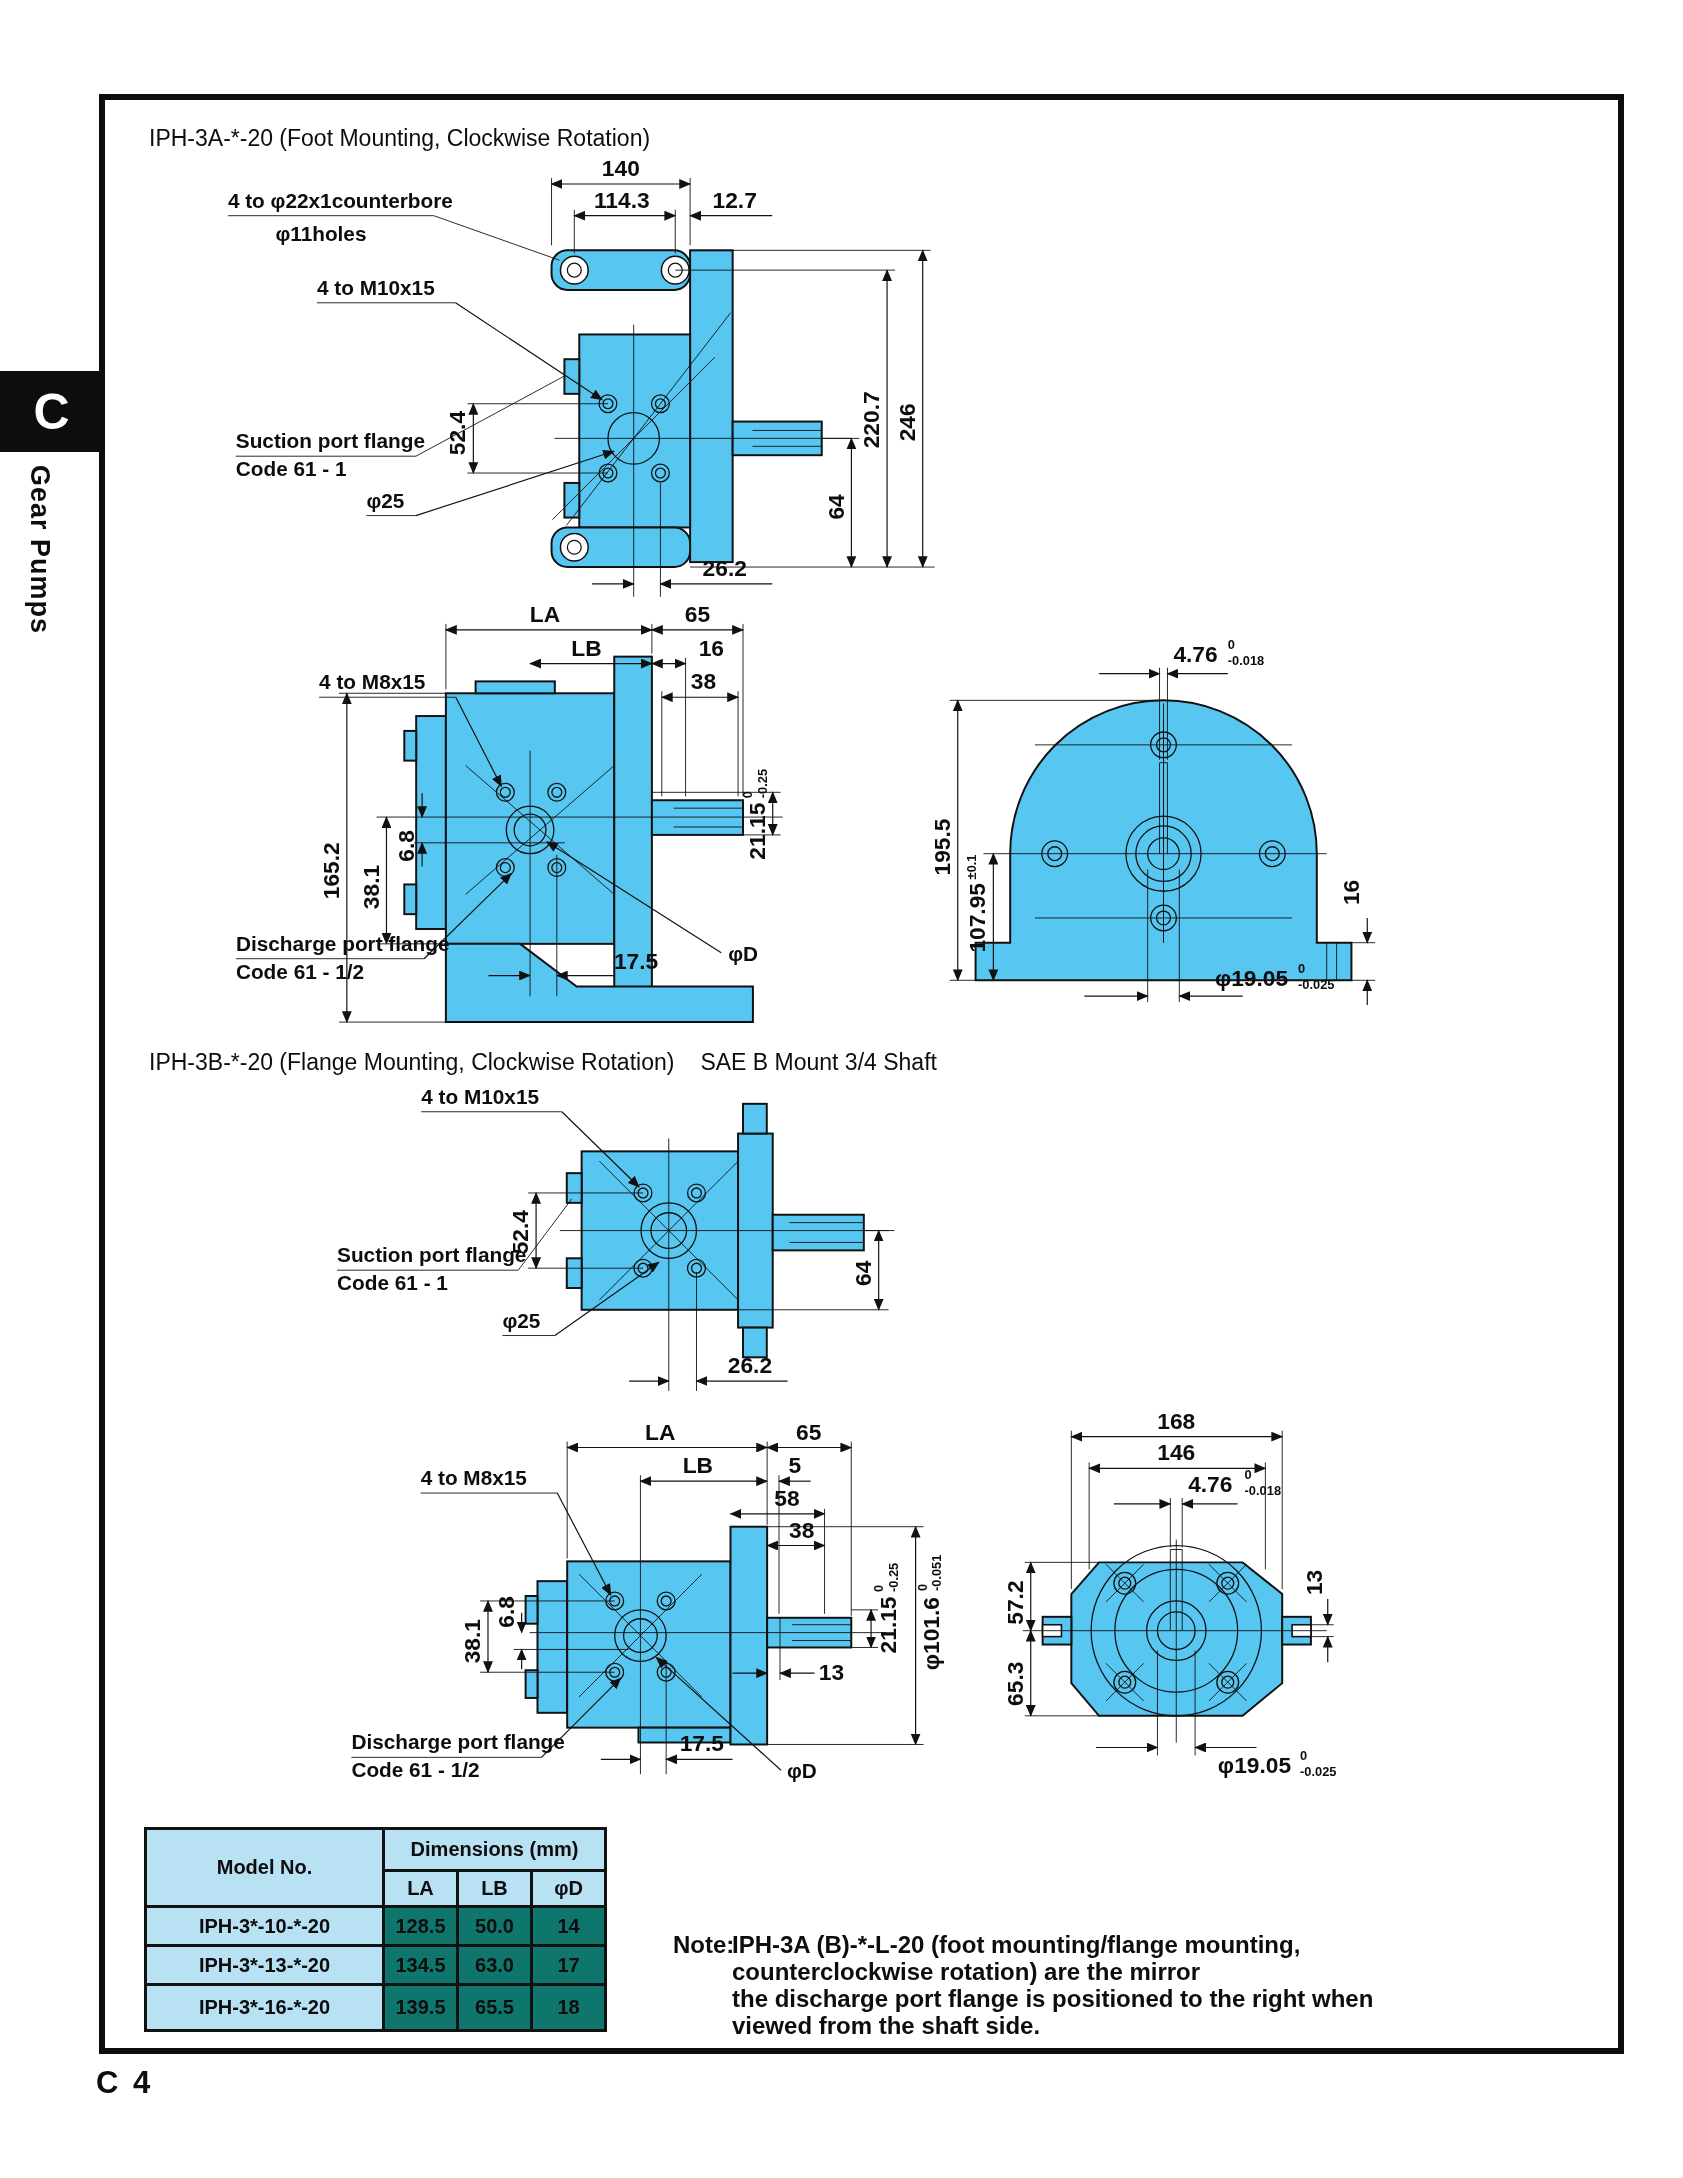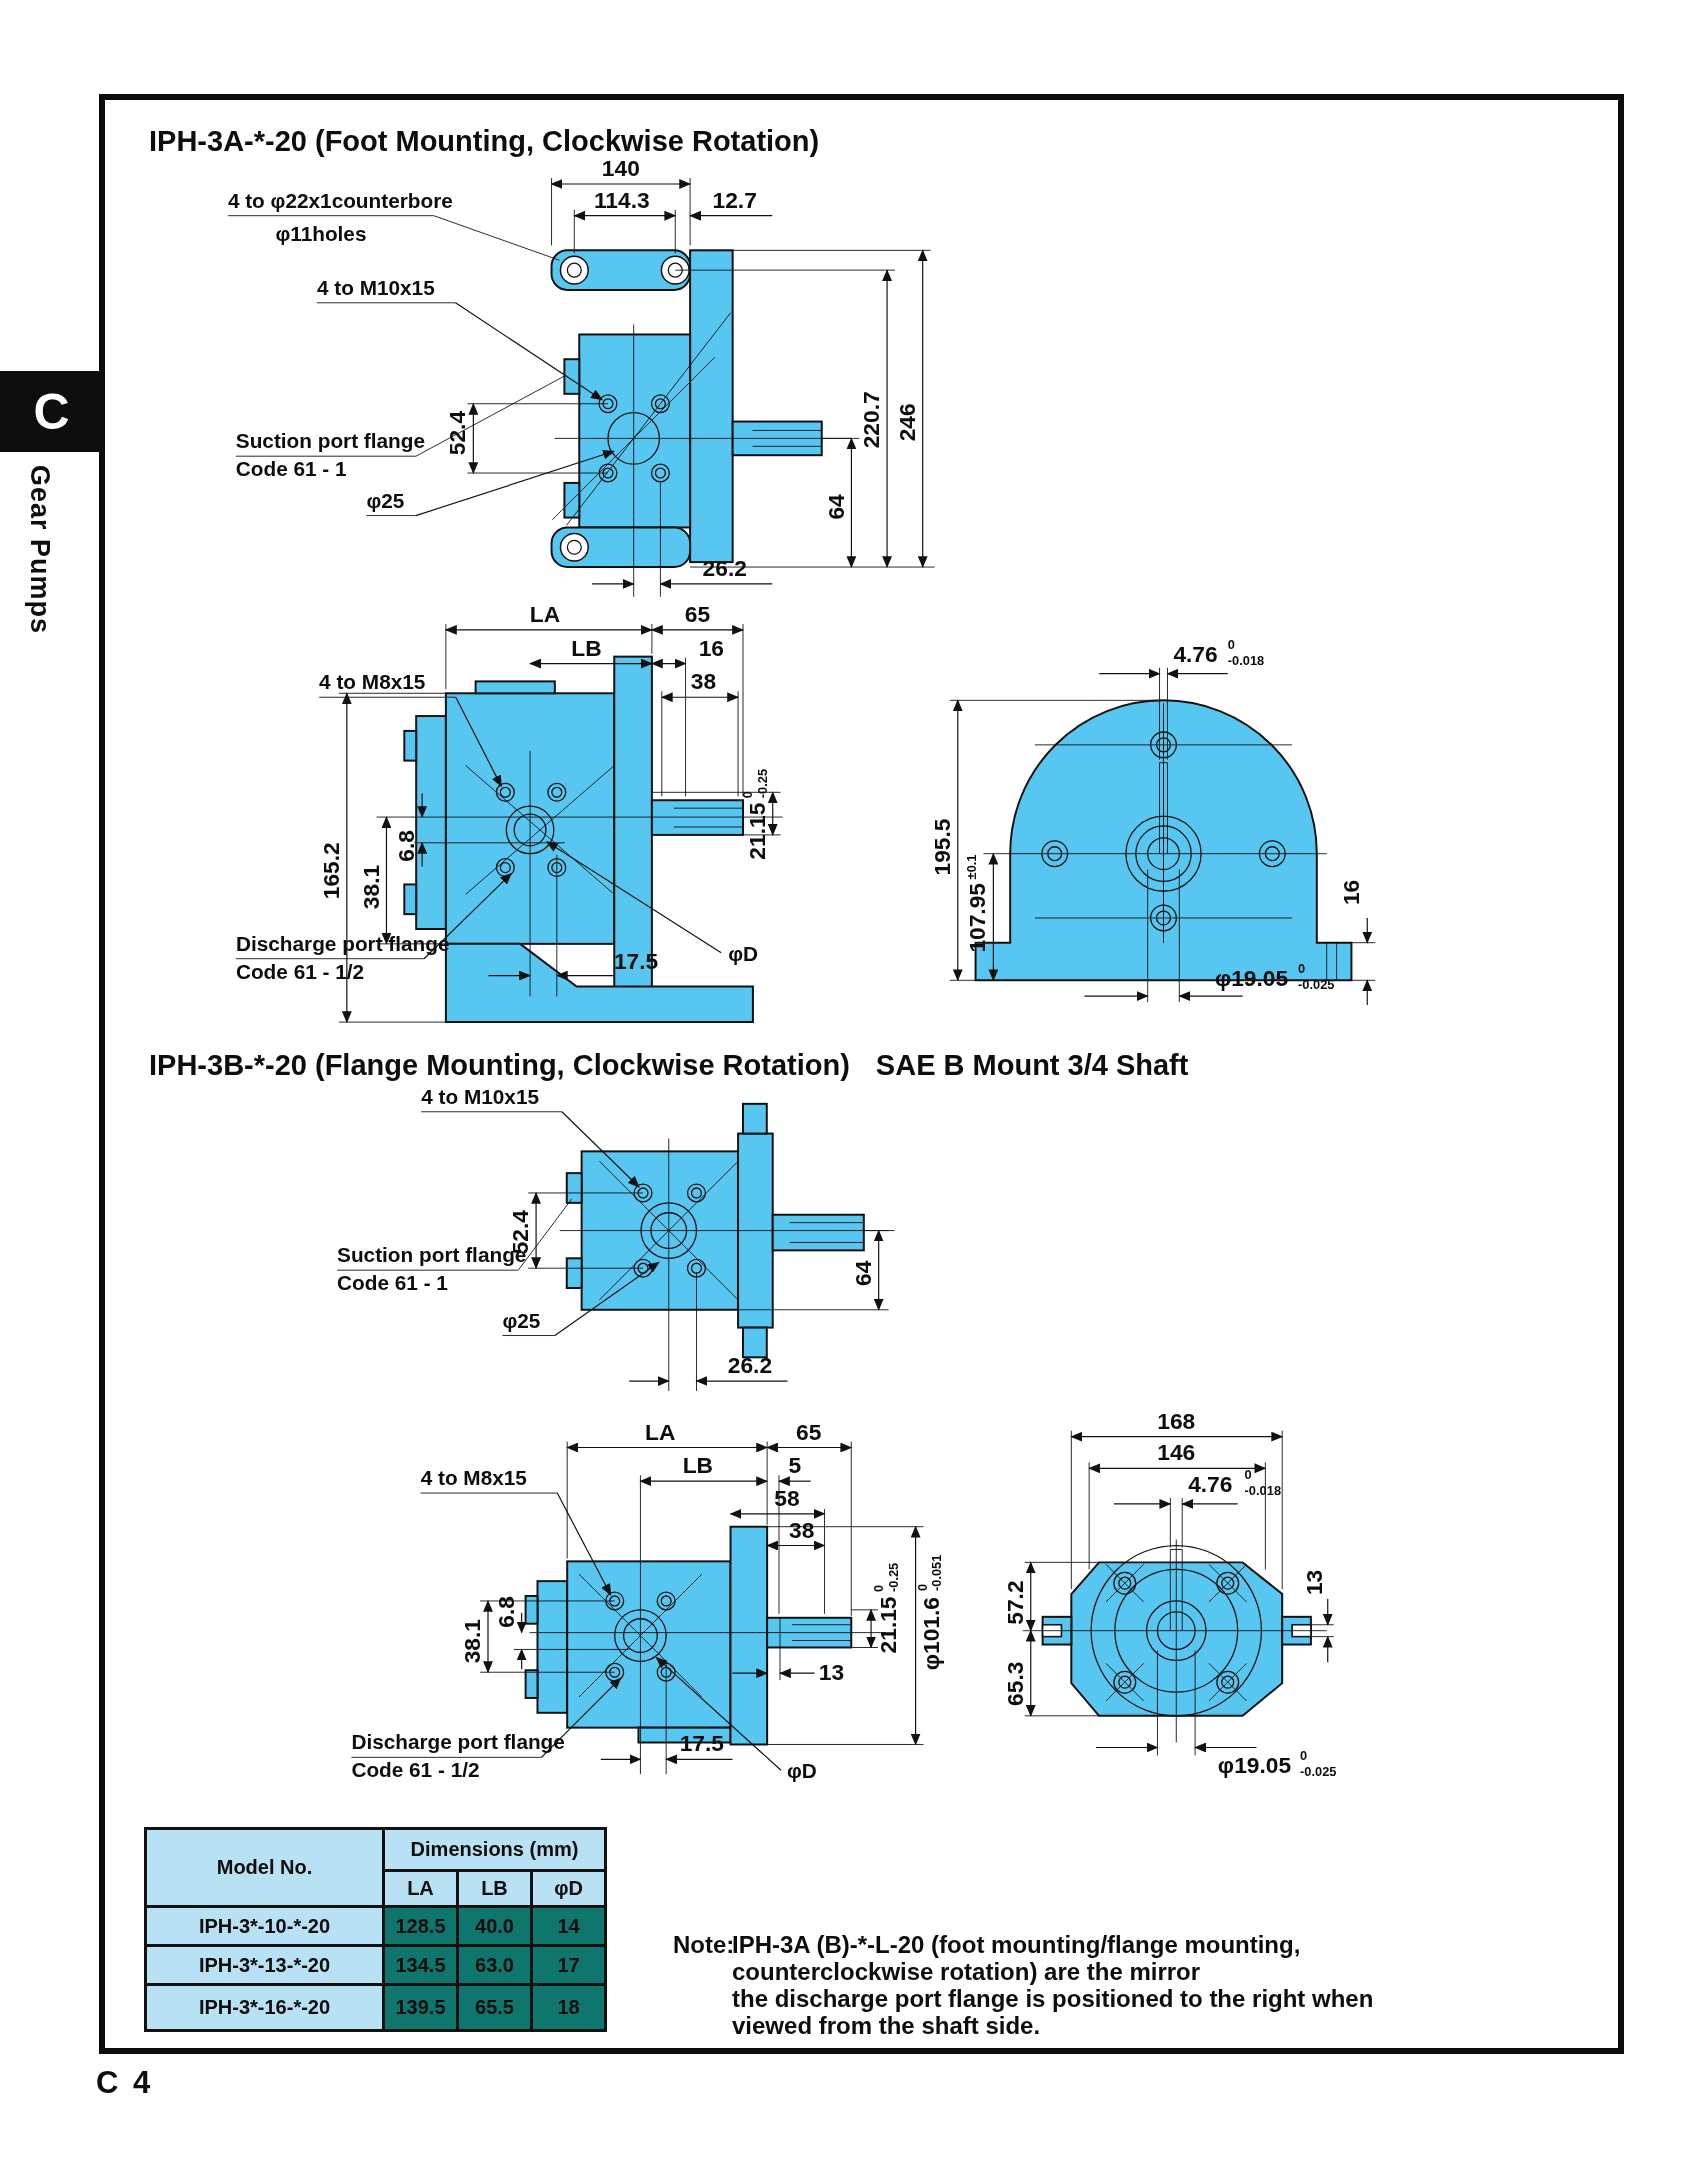--- a/index.html
+++ b/index.html
@@ -3,21 +3,21 @@
 <meta charset="utf-8">
 <style>
   html,body{margin:0;padding:0;background:#fff;width:1683px;height:2178px;overflow:hidden;
     font-family:"Liberation Sans",sans-serif;color:#0d0d0d;position:relative}
   .page-border{position:absolute;left:99px;top:94px;width:1525px;height:1960px;
     border:6px solid #0d0d0d;box-sizing:border-box;background:#fff}
   .tab{position:absolute;left:0;top:371px;width:103px;height:81px;background:#0d0d0d;color:#fff;
     display:flex;align-items:center;justify-content:center;font-size:50px;font-weight:bold}
   .side-label{position:absolute;left:24px;top:465px;writing-mode:vertical-rl;
     font-size:27px;font-weight:600;letter-spacing:1px}
-  .sec-title{position:absolute;font-size:29px;font-weight:bold;white-space:nowrap}
+  .sec-title{position:absolute;font-size:23px;font-weight:normal;white-space:nowrap}
   .sub-title{margin-left:26px}
   .page-num{position:absolute;left:96px;top:2065px;font-size:31px;font-weight:bold;letter-spacing:3px}
   svg{position:absolute;overflow:visible}
   .blue{fill:#57c7f1;stroke:#111;stroke-width:2}
   .wht{fill:#fff;stroke:#111;stroke-width:1.6}
   .cl{stroke:#111;stroke-width:0.9;fill:none}
   .dim{stroke:#111;stroke-width:1.2;fill:none}
   .hole{fill:#fff;stroke:#111;stroke-width:1.5}
   .holei{fill:none;stroke:#111;stroke-width:1.3}
   text{fill:#0d0d0d;font-family:"Liberation Sans",sans-serif}
@@ -569,21 +569,21 @@
     <th class="hd" colspan="3">Dimensions (mm)</th>
   </tr>
   <tr style="height:36px">
     <th class="hd">LA</th>
     <th class="hd">LB</th>
     <th class="hd">φD</th>
   </tr>
   <tr style="height:39px">
     <td class="hd">IPH-3*-10-*-20</td>
     <td class="val">128.5</td>
-    <td class="val">40.0</td>
+    <td class="val">50.0</td>
     <td class="val">14</td>
   </tr>
   <tr style="height:39px">
     <td class="hd">IPH-3*-13-*-20</td>
     <td class="val">134.5</td>
     <td class="val">63.0</td>
     <td class="val">17</td>
   </tr>
   <tr style="height:46px">
     <td class="hd">IPH-3*-16-*-20</td>

